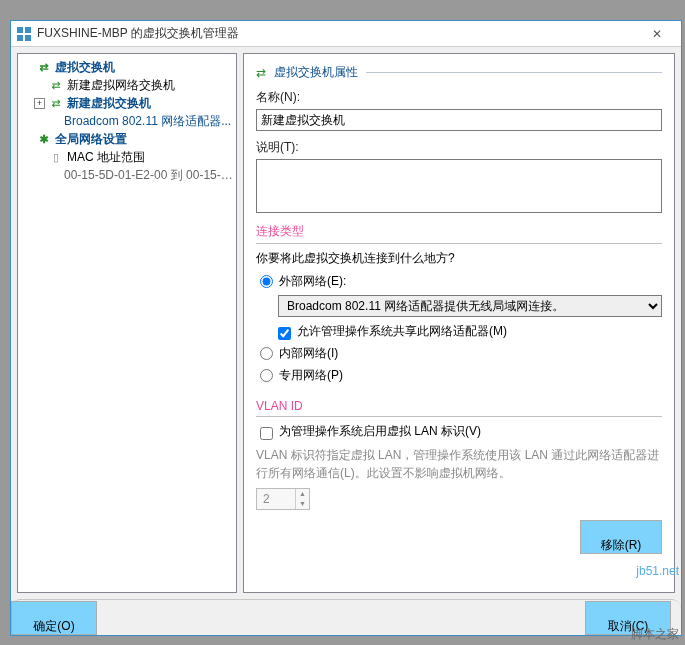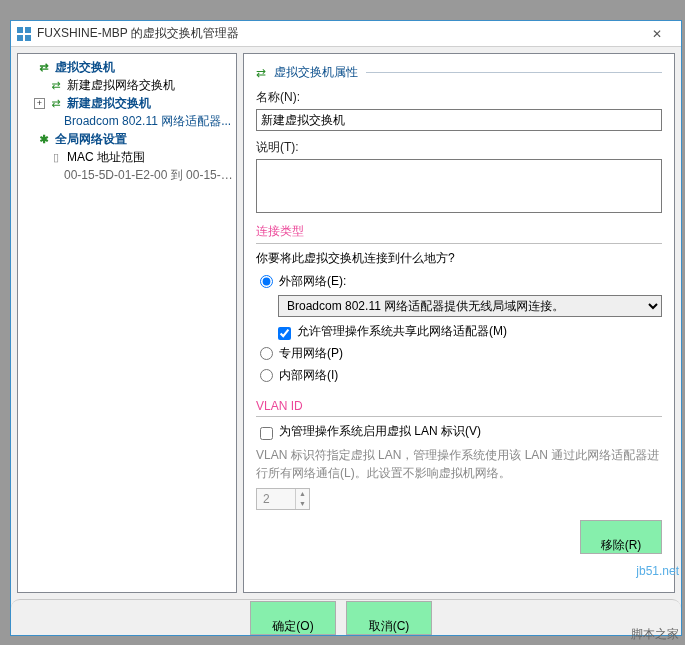--- a/index.html
+++ b/index.html
@@ -40,23 +40,23 @@
 .combo { display: flex; width: 100%; }
 .combo select { flex: 1; border: 1px solid #7a7a7a; background: #efefef; padding: 2px 4px; font-size: 12px; }
 .check-row { display: flex; align-items: flex-end; gap: 6px; margin-top: 6px; }
 .check-row input { width: 13px; height: 13px; }
 .hint { color: #8a8a8a; margin-top: 6px; line-height: 1.5; }
 .spin { display: inline-flex; border: 1px solid #bcbcbc; background: #f7f7f7; width: 54px; height: 22px; align-items: center; margin-top: 6px; }
 .spin .val { flex: 1; text-align: left; padding-left: 6px; color: #8a8a8a; }
 .spin .btns { width: 14px; display: flex; flex-direction: column; }
 .spin .btns span { height: 10px; font-size: 7px; text-align: center; color: #888; line-height: 10px; border-left: 1px solid #ccc; }
 .remove-row { display: flex; justify-content: flex-end; margin-top: 10px; }
-.btn { min-width: 82px; height: 28px; background: #86efac; border: 1px solid #adadad; padding: 16px 10px; cursor: pointer; }
+.btn { min-width: 82px; height: 28px; background: #7dd3fc; border: 1px solid #adadad; padding: 16px 10px; cursor: pointer; }
 .btn:disabled { color: #888; }
-.footer { height: 36px; border-top: 1px solid #c8c8c8; background: #f0f0f0; display: flex; align-items: center; justify-content: center; padding-right: 10px; gap: 10px; border-radius: 9px; }
+.footer { height: 36px; border-top: 1px solid #c8c8c8; background: #f0f0f0; display: flex; align-items: center; justify-content: space-between; padding-right: 10px; gap: 10px; border-radius: 9px; }
 .footer .btn { min-width: 86px; }
 .watermark { position: absolute; right: 6px; bottom: 2px; text-align: right; }
 .watermark .wm1 { color: #57aee6; font-size: 12px; }
 .watermark .wm2 { color: #666; font-size: 12px; margin-top: 48px; }
 </style>
 </head>
 <body>
 
 <div class="window">
   <div class="titlebar">
@@ -148,26 +148,26 @@
               </select>
             </div>
             <label class="check-row">
               <input type="checkbox" checked="" style="">
               <span>允许管理操作系统共享此网络适配器(M)</span>
             </label>
           </div>
 
           <label class="radio-row">
             <input type="radio" name="ct" style="">
-            <span>专用网络(P)</span>
+            <span>内部网络(I)</span>
           </label>
 
           <label class="radio-row">
             <input type="radio" name="ct" style="">
-            <span>内部网络(I)</span>
+            <span>专用网络(P)</span>
           </label>
         </div>
 
         <div class="section">
           <div class="section-head">VLAN ID</div>
           <div class="section-rule"></div>
           <label class="check-row" style="margin-left:4px">
             <input type="checkbox" style="">
             <span>为管理操作系统启用虚拟 LAN 标识(V)</span>
           </label>

